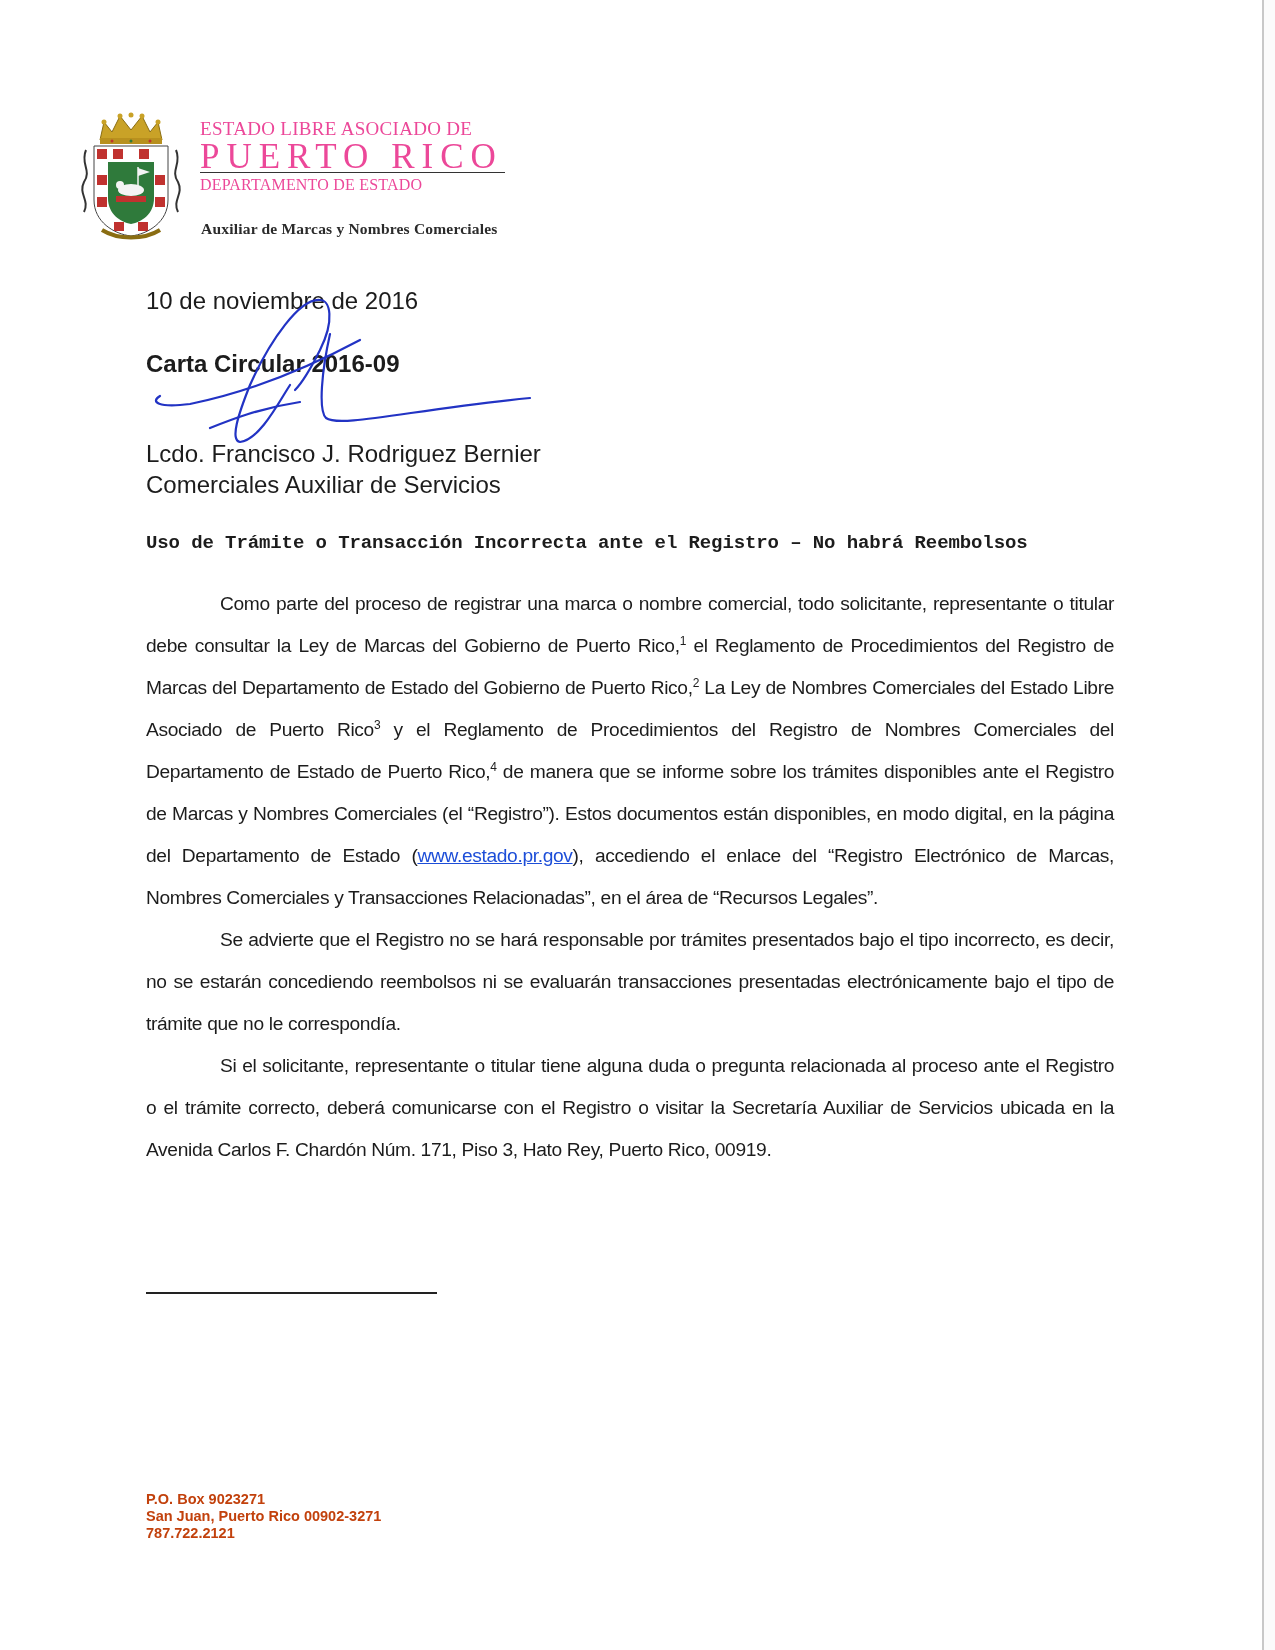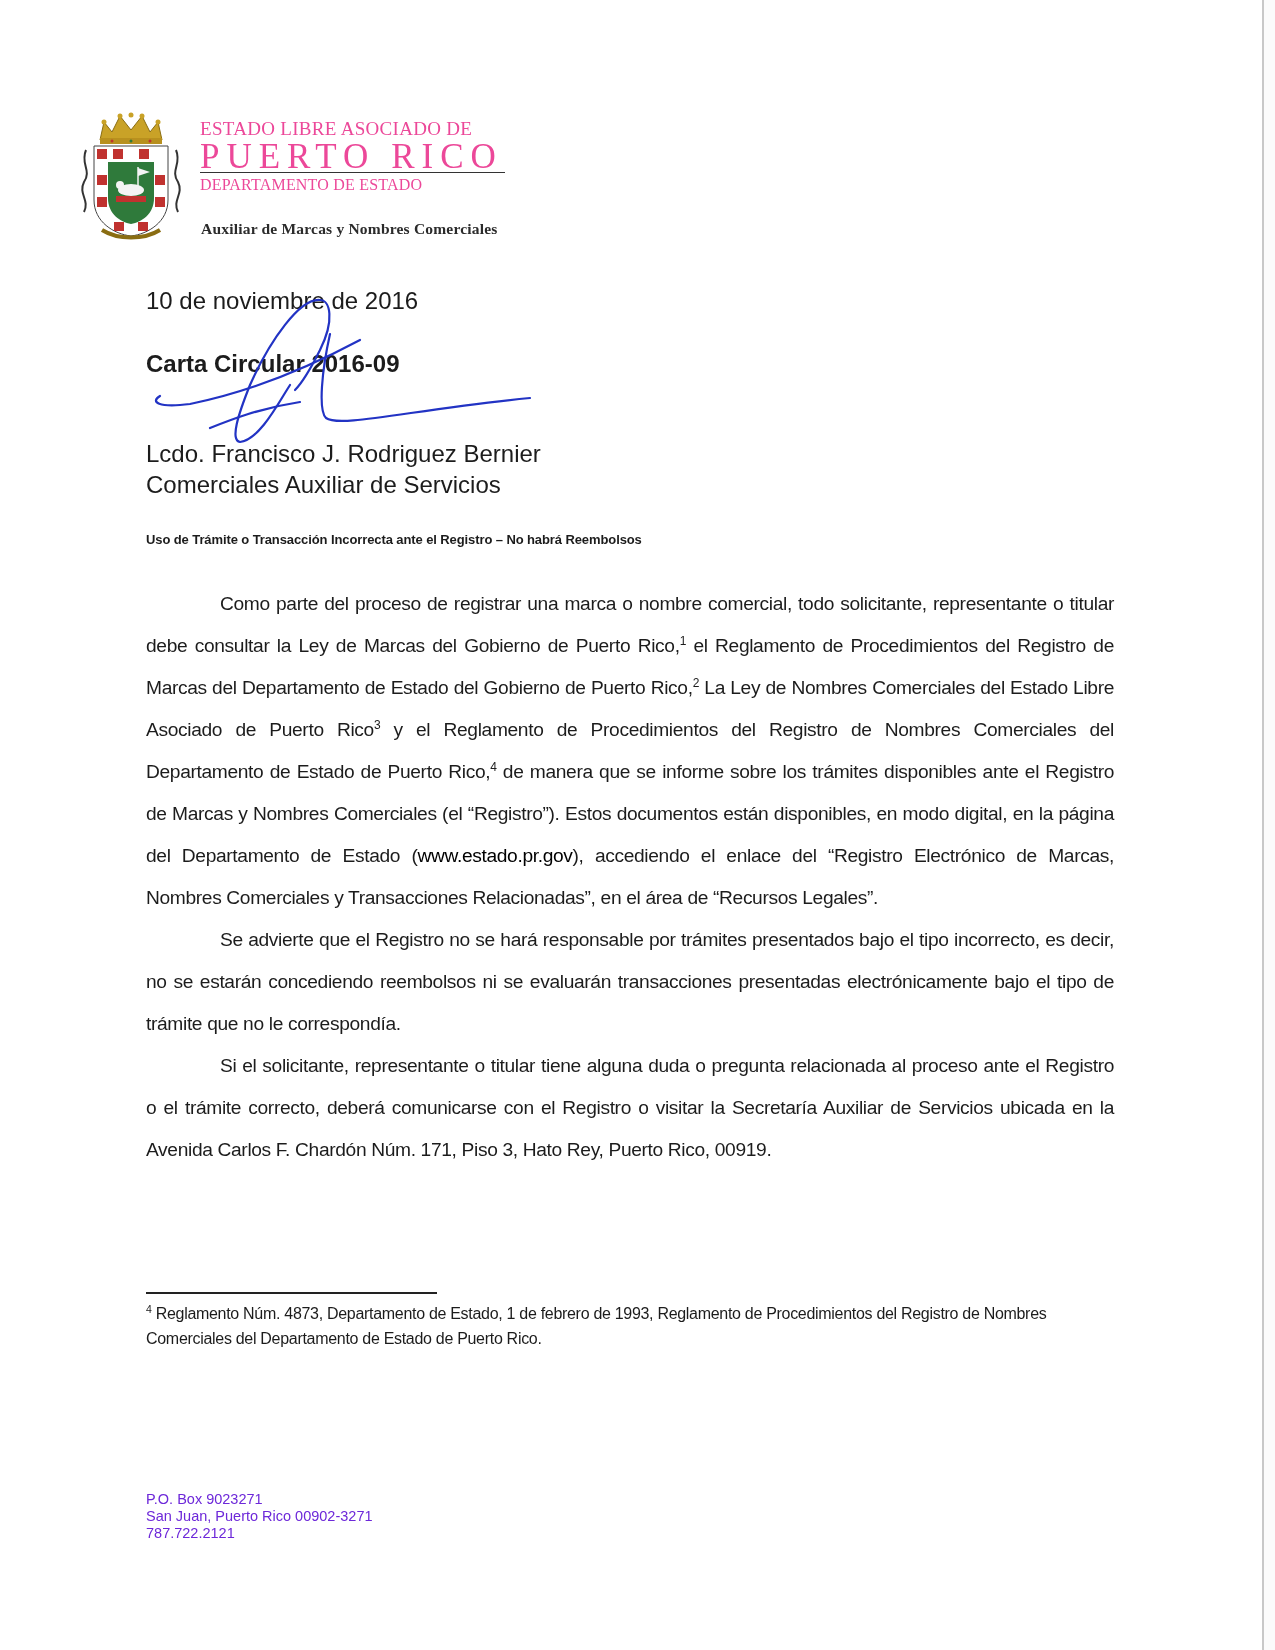--- a/index.html
+++ b/index.html
@@ -17,37 +17,37 @@
   .lh-line2 { font-size:35px; letter-spacing:7px; line-height:30px; border-bottom:1.5px solid #333; display:inline-block; padding-right:2px; margin-top:2px; }
   .lh-line3 { font-size:16px; letter-spacing:0.2px; line-height:20px; margin-top:2px; }
   .lh-registry { position:absolute; left:201px; top:220px; font-family:"Liberation Serif", serif; font-weight:bold; font-size:15.5px; color:#2b2b2b; letter-spacing:0.2px; }
 
   
   .txt { position:absolute; left:146px; font-family:"Liberation Sans", sans-serif; font-size:24px; color:#1c1c1c; white-space:nowrap; }
   .date { top:287px; }
   .circular { top:350px; font-weight:bold; }
   .signer-name { top:440px; }
   .signer-title { top:471px; }
-  .subject { top:532px; font-weight:bold; font-size:13px; letter-spacing:-0.1px; }
+  .subject { top:532px; font-weight:bold; font-size:19px; letter-spacing:-0.1px;font-family:Liberation Mono, monospace; }
 
   .signature { position:absolute; left:150px; top:290px; width:420px; height:180px; pointer-events:none; }
 
   .body-block { position:absolute; left:146px; top:583px; width:968px; font-family:"Liberation Sans", sans-serif; font-size:19.2px; color:#1c1c1c; }
   .para { margin:0; line-height:42px; text-align:justify; text-align-last:left; letter-spacing:-0.35px; }
   .para .indent { display:inline-block; width:74px; }
   .para sup { font-size:12px; line-height:0; vertical-align:super; }
-  .link { color:#000000; }
+  .link { color:#1d4ed8; text-decoration:underline; }
 
   .fn-rule { position:absolute; left:146px; top:1292px; width:291px; height:1.5px; background:#222; }
   .footnotes { position:absolute; left:146px; top:1301px; width:960px; font-family:"Liberation Sans", sans-serif; font-size:16px; color:#1c1c1c; letter-spacing:-0.3px; }
   .fn { margin:0; line-height:25px; }
   .fn sup { font-size:10.5px; vertical-align:super; line-height:0; }
   .fn em { font-style:italic; }
 
-  .address { position:absolute; left:146px; top:1491px; font-family:"Liberation Sans", sans-serif; font-size:14.5px; color:#6d28d9; line-height:17px; }
+  .address { position:absolute; left:146px; top:1491px; font-family:"Liberation Sans", sans-serif; font-size:14.5px; color:#c2410c; line-height:17px;font-weight:bold; }
   .address div { margin:0; }
 </style>
 </head>
 <body>
 
 <div class="page-edge"></div>
 <div class="page-edge-shadow"></div>
 
 <svg class="seal" viewBox="0 0 106 132" xmlns="http://www.w3.org/2000/svg">
 
@@ -117,20 +117,19 @@
 <div class="txt subject">Uso de Trámite o Transacción Incorrecta ante el Registro – No habrá Reembolsos</div>
 
 <div class="body-block">
   <p class="para"><span class="indent"></span><span>Como parte del proceso de registrar una marca o nombre comercial, todo solicitante, representante o titular debe consultar la Ley de Marcas del Gobierno de Puerto Rico,</span><sup>1</sup><span> el Reglamento de Procedimientos del Registro de Marcas del Departamento de Estado del Gobierno de Puerto Rico,</span><sup>2</sup><span> La Ley de Nombres Comerciales del Estado Libre Asociado de Puerto Rico</span><sup>3</sup><span> y el Reglamento de Procedimientos del Registro de Nombres Comerciales del Departamento de Estado de Puerto Rico,</span><sup>4</sup><span> de manera que se informe sobre los trámites disponibles ante el Registro de Marcas y Nombres Comerciales (el “Registro”). Estos documentos están disponibles, en modo digital, en la página del Departamento de Estado (</span><span class="link">www.estado.pr.gov</span><span>), accediendo el enlace del “Registro Electrónico de Marcas, Nombres Comerciales y Transacciones Relacionadas”, en el área de “Recursos Legales”.</span></p>
   <p class="para"><span class="indent"></span><span>Se advierte que el Registro no se hará responsable por trámites presentados bajo el tipo incorrecto, es decir, no se estarán concediendo reembolsos ni se evaluarán transacciones presentadas electrónicamente bajo el tipo de trámite que no le correspondía.</span></p>
   <p class="para"><span class="indent"></span><span>Si el solicitante, representante o titular tiene alguna duda o pregunta relacionada al proceso ante el Registro o el trámite correcto, deberá comunicarse con el Registro o visitar la Secretaría Auxiliar de Servicios ubicada en la Avenida Carlos F. Chardón Núm. 171, Piso 3, Hato Rey, Puerto Rico, 00919.</span></p>
 </div>
 
 <div class="fn-rule"></div>
 <div class="footnotes">
-  <p class="fn"><sup>4</sup><span> Reglamento Núm. 4873, Departamento de Estado, 1 de febrero de 1993, Reglamento de Procedimientos del Registro de Nombres Comerciales del Departamento de Estado de Puerto Rico.</span></p>
 </div>
 
 <div class="address">
   <div>P.O. Box 9023271</div>
   <div>San Juan, Puerto Rico 00902-3271</div>
   <div>787.722.2121</div>
 </div>
 
 </body></html>

